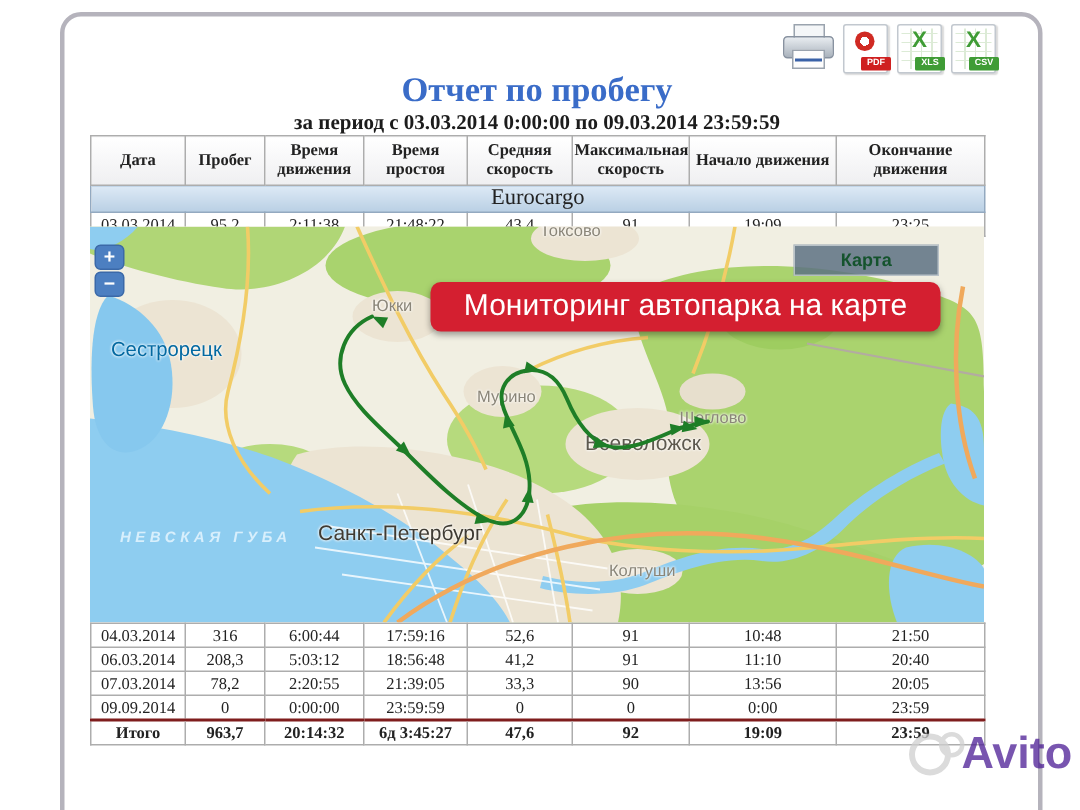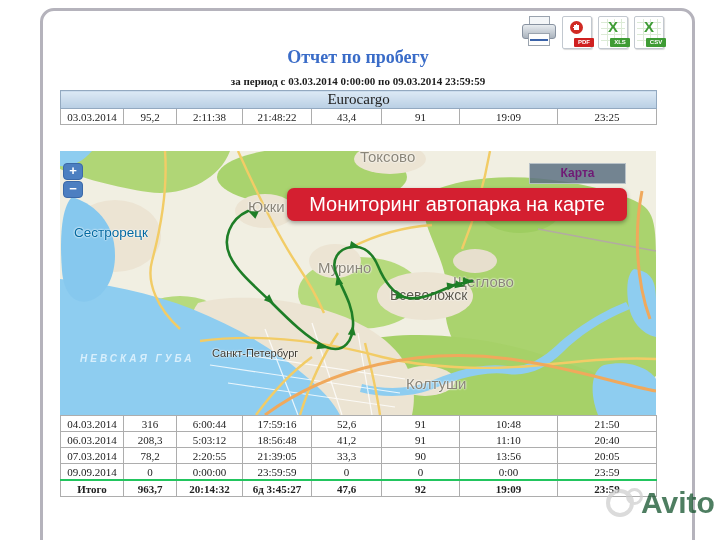--- a/index.html
+++ b/index.html
@@ -26,62 +26,62 @@
   .doc .bigx{position:absolute;left:0;right:0;top:1px;text-align:center;font-weight:bold;font-size:15px;color:#3f9c35;}
   .doc .pdf-emblem{position:absolute;left:7px;top:4px;width:13px;height:13px;border-radius:50%;
        background:radial-gradient(circle at 50% 50%, #fff 0 3px, #d02a23 3px 7px);}
   .doc .lab{position:absolute;right:-3px;bottom:1px;width:20px;height:9px;border-radius:1px;
             color:#fff;font-size:6px;font-weight:bold;text-align:center;line-height:9px;}
   .lab.red{background:#cf2020;}
   .lab.green{background:#3f9c35;}
 
   
   .title{position:absolute;left:60px;top:47px;width:596px;text-align:center;
-         font-family:"Liberation Serif","DejaVu Serif",serif;font-weight:bold;font-size:18px;color:#3a6cc8;}
+         font-family:"Liberation Serif","DejaVu Serif",serif;font-weight:bold;font-size:23px;color:#3a6cc8;}
   .subtitle{position:absolute;left:60px;top:75px;width:596px;text-align:center;
-         font-family:"Liberation Serif","DejaVu Serif",serif;font-weight:bold;font-size:11px;color:#1c1c1c;}
+         font-family:"Liberation Serif","DejaVu Serif",serif;font-weight:bold;font-size:14px;color:#1c1c1c;}
 
   
   table.rep{position:absolute;left:60px;width:596px;border-collapse:collapse;table-layout:fixed;
             font-family:"Liberation Serif","DejaVu Serif",serif;color:#222;}
   table.rep td,table.rep th{border:1px solid #adadad;text-align:center;vertical-align:middle;
             overflow:hidden;white-space:nowrap;}
   table.rep th{font-size:11px;font-weight:bold;line-height:13px;height:30px;padding:1px 1px;
             background:linear-gradient(#ffffff,#efeff1);white-space:normal;}
   table.rep td{font-size:11px;height:15px;padding:0 1px;background:#fff;}
   tr.group td{background:linear-gradient(#dce9f5,#b9cfe4);font-size:15px;height:15px;border-color:#93a9c0;}
-  tr.total td{font-weight:bold;border-top:2px solid #22c55e;}
+  tr.total td{font-weight:bold;border-top:2px solid #7f1d1d;}
   #table-top{top:90px;}
   #table-bottom{top:415px;}
 
   
   #map{position:absolute;left:60px;top:151px;width:596px;height:264px;overflow:hidden;background:#f1efe2;}
   #map svg{position:absolute;left:0;top:0;}
   .terrain{z-index:1;}
   .maplabels{position:absolute;inset:0;z-index:2;pointer-events:none;}
   .route{z-index:3;pointer-events:none;}
-  .map-label{position:absolute;color:#8a8578;text-shadow:0 0 2px #fff,0 0 2px #fff;font-size:15px;}
-  .lbl-big{font-size:11px;color:#3f3b33;}
+  .map-label{position:absolute;color:#8a8578;text-shadow:0 0 2px #fff,0 0 2px #fff;font-size:11px;}
+  .lbl-big{font-size:14px;color:#3f3b33;}
   .lbl-med{font-size:14px;color:#5d594e;}
   .lbl-water{font-size:10px;color:#d8effc;letter-spacing:3px;font-weight:bold;text-shadow:none;}
   .zoom-btn{position:absolute;left:3px;width:18px;height:15px;background:#4c7fc1;border:1px solid #3b69a8;
             border-radius:4px;color:#fff;font-weight:bold;font-size:13px;line-height:14px;text-align:center;z-index:4;cursor:pointer;}
   #zoom-in{top:12px;} #zoom-out{top:30px;}
   .map-type-btn{position:absolute;left:469px;top:12px;width:95px;height:19px;z-index:4;
             background:rgba(93,113,130,.85);border:1px solid rgba(255,255,255,.5);
-            color:#701a75;font-weight:bold;font-size:12px;text-align:center;line-height:19px;cursor:pointer;}
+            color:#14532d;font-weight:bold;font-size:12px;text-align:center;line-height:19px;cursor:pointer;}
   .banner{position:absolute;left:227px;top:37px;width:340px;height:33px;z-index:5;
           background:#d41f30;border-radius:7px;box-shadow:0 2px 4px rgba(0,0,0,.35);
           color:#fff;font-size:20px;text-align:center;line-height:33px;white-space:nowrap;}
 
   
   .watermark{position:absolute;left:606px;top:486px;z-index:50;display:flex;align-items:center;opacity:.75;}
   .wm-c1{width:20px;height:20px;border:4px solid #cfcfcf;border-radius:50%;}
   .wm-c2{width:11px;height:11px;border:3px solid #cfcfcf;border-radius:50%;margin-left:-8px;margin-top:-14px;}
-  .wm-text{font-size:30px;font-weight:bold;color:#14532d;margin-left:-2px;}
+  .wm-text{font-size:30px;font-weight:bold;color:#4c1d95;margin-left:-2px;}
 </style>
 </head>
 <body>
 
 <div id="stage">
   <div class="panel"></div>
 
   <div class="toolbar">
     <div class="printer">
       <div class="p-top"></div>
@@ -113,20 +113,30 @@
         <col style="width:63px">
         <col style="width:53px">
         <col style="width:66px">
         <col style="width:69px">
       <col style="width:70px">
         <col style="width:78px">
         <col style="width:98px">
         <col style="width:99px">
       </colgroup>
     <tbody>
+        <tr>
+      <th>Дата</th>
+      <th>Пробег</th>
+      <th>Время движения</th>
+      <th>Время простоя</th>
+      <th>Средняя скорость</th>
+      <th>Максимальная скорость</th>
+      <th>Начало движения</th>
+      <th>Окончание движения</th>
+    </tr>
     <tr class="group">
       <td colspan="8">Eurocargo</td>
     </tr>
     <tr>
       <td>03.03.2014</td>
       <td>95,2</td>
       <td>2:11:38</td>
       <td>21:48:22</td>
       <td>43,4</td>
       <td>91</td>

